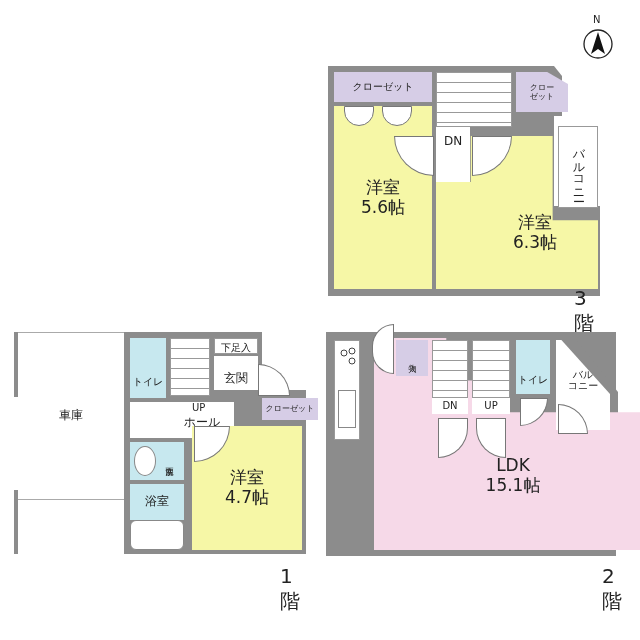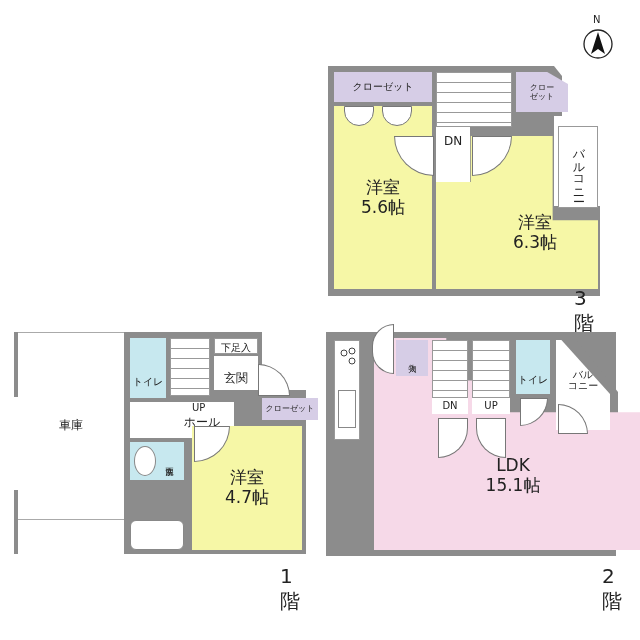--- a/index.html
+++ b/index.html
@@ -73,21 +73,21 @@
 
   <div class="room white mid" style="left:236px;top:60px;width:40px;height:82px;border:1px solid #999;">
     <span class="vert">バルコニー</span>
   </div>
 
   <div class="label-floor" style="left:252px;top:220px;">3階</div>
 </div>
 
 <div class="abs" style="left:10px;top:330px;width:300px;height:260px;">
 
-  <div class="room white mid" style="left:4px;top:2px;width:114px;height:188px;border-top:1px solid #aaa;border-bottom:1px solid #aaa;font-family:Liberation Serif, serif;">
+  <div class="room white mid" style="left:4px;top:2px;width:114px;height:168px;border-top:1px solid #aaa;border-bottom:1px solid #aaa;font-family:Liberation Serif, serif;">
     <span>車庫</span>
   </div>
   <div class="abs wall" style="left:4px;top:2px;width:4px;height:65px;"></div>
   <div class="abs wall" style="left:4px;top:160px;width:4px;height:64px;"></div>
 
   <div class="abs wall" style="left:114px;top:2px;width:138px;height:222px;"></div>
   <div class="abs wall" style="left:176px;top:60px;width:120px;height:164px;"></div>
 
   <div class="room blue sm" style="left:120px;top:8px;width:36px;height:60px;">
     <span style="margin-top:28px;">トイレ</span>
@@ -111,20 +111,23 @@
 
   <div class="room purple xs" style="left:252px;top:68px;width:56px;height:22px;">
     <span>クローゼット</span>
   </div>
 
   <div class="room blue xs" style="left:120px;top:112px;width:54px;height:38px;">
     <span style="writing-mode:vertical-rl;margin-left:24px;">洗面室</span>
   </div>
   <div class="abs" style="left:124px;top:116px;width:22px;height:30px;border:1px solid #888;border-radius:50%;background:#fff;"></div>
 
+  <div class="room blue mid" style="left:120px;top:154px;width:54px;height:36px;">
+    <span>浴室</span>
+  </div>
   <div class="abs white" style="left:120px;top:190px;width:54px;height:30px;border:1px solid #888;border-radius:6px;"></div>
 
   <div class="room yellow" style="left:182px;top:96px;width:110px;height:124px;">
     <span class="big">洋室</span>
     <span class="big">4.7帖</span>
   </div>
   <div class="door" style="left:184px;top:96px;width:36px;height:36px;border-radius:0 0 36px 0;background:#fff;"></div>
 
   <div class="label-floor" style="left:270px;top:234px;">1階</div>
 </div>

